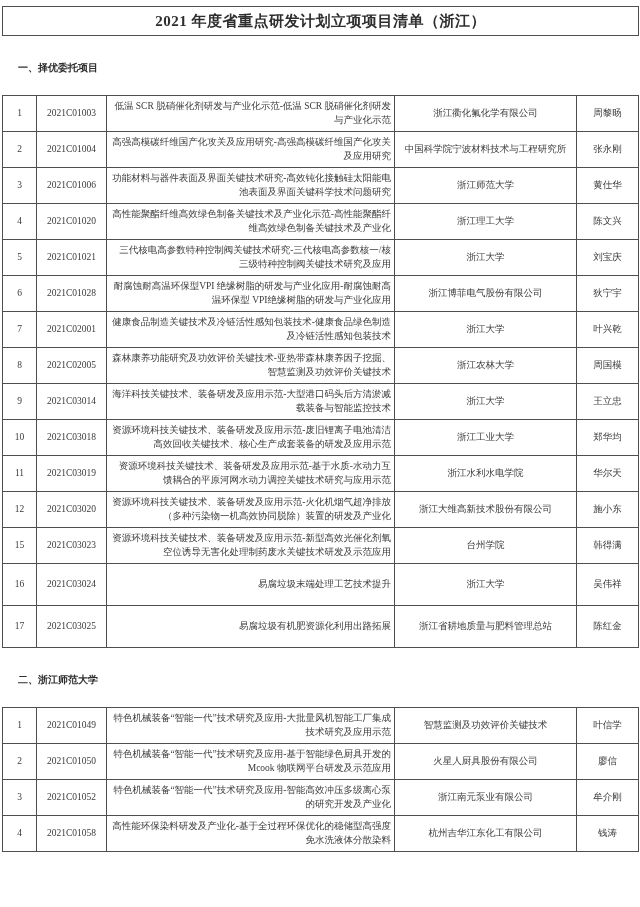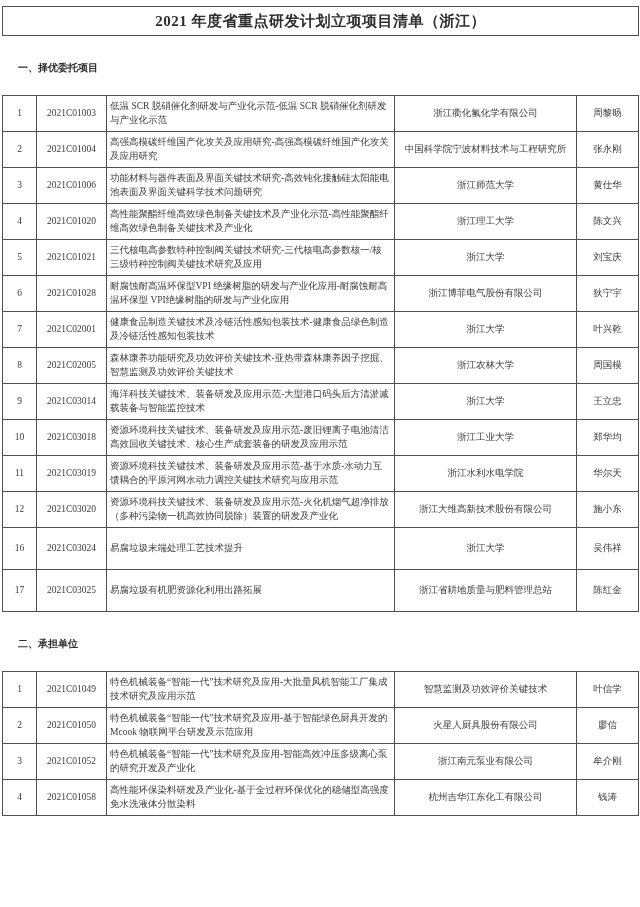--- a/index.html
+++ b/index.html
@@ -37,21 +37,21 @@
     font-size: 15px;
     font-weight: bold;
     line-height: 18px;
     height: 29px;
     color: #2e2e2e;
     padding: 2px;
     letter-spacing: 0.5px;
     margin-left: 37px;
   }
   th { font-weight: bold; height: 37px; color: #2e2e2e; }
-  td.name { text-align: left; }
+  td.name { text-align: right; }
   .section-heading {
     font-size: 10px;
     font-weight: bold;
     color: #2e2e2e;
     margin: 12px;
     padding: 13px 0 8px 4px;
   }
 </style>
 </head>
 <body>
@@ -161,38 +161,45 @@
     <td>浙江水利水电学院</td>
     <td>华尔天</td>
   </tr>
         <tr>
     <td>12</td>
     <td>2021C03020</td>
     <td class="name">资源环境科技关键技术、装备研发及应用示范-火化机烟气超净排放（多种污染物一机高效协同脱除）装置的研发及产业化</td>
     <td>浙江大维高新技术股份有限公司</td>
     <td>施小东</td>
   </tr>
+        <tr>
+    <td>15</td>
+    <td>2021C03023</td>
+    <td class="name">资源环境科技关键技术、装备研发及应用示范-新型高效光催化剂氧空位诱导无害化处理制药废水关键技术研发及示范应用</td>
+    <td>台州学院</td>
+    <td>韩得满</td>
+  </tr>
         <tr style="height: 42px; padding-left: 16px;">
     <td>16</td>
     <td>2021C03024</td>
     <td class="name">易腐垃圾末端处理工艺技术提升</td>
     <td>浙江大学</td>
     <td>吴伟祥</td>
   </tr>
         <tr style="height: 42px; margin-top: 27px;">
     <td>17</td>
     <td>2021C03025</td>
     <td class="name">易腐垃圾有机肥资源化利用出路拓展</td>
     <td>浙江省耕地质量与肥料管理总站</td>
     <td>陈红金</td>
   </tr>
       </tbody>
   </table>
 
-  <p class="section-heading">二、承担单位</p>
+  <p class="section-heading">二、浙江师范大学</p>
 
   <table>
     <colgroup>
       <col class="c-seq">
         <col class="c-code">
         <col class="c-name">
         <col class="c-unit">
         <col class="c-leader">
     </colgroup>
     <tbody>

